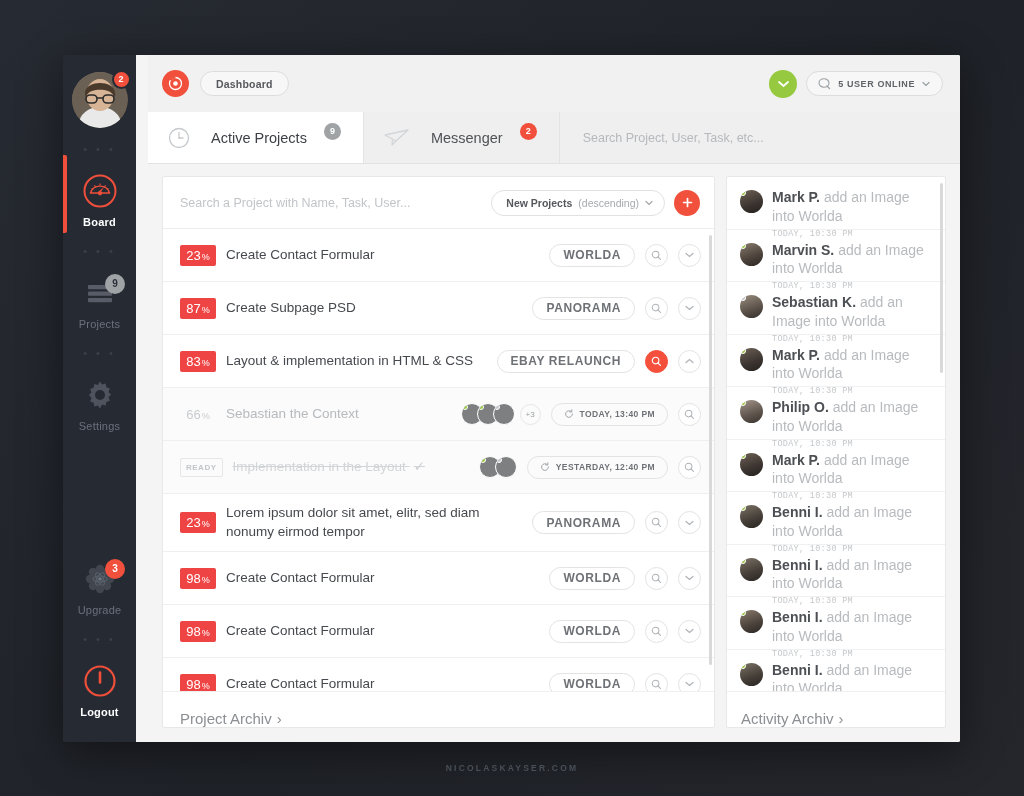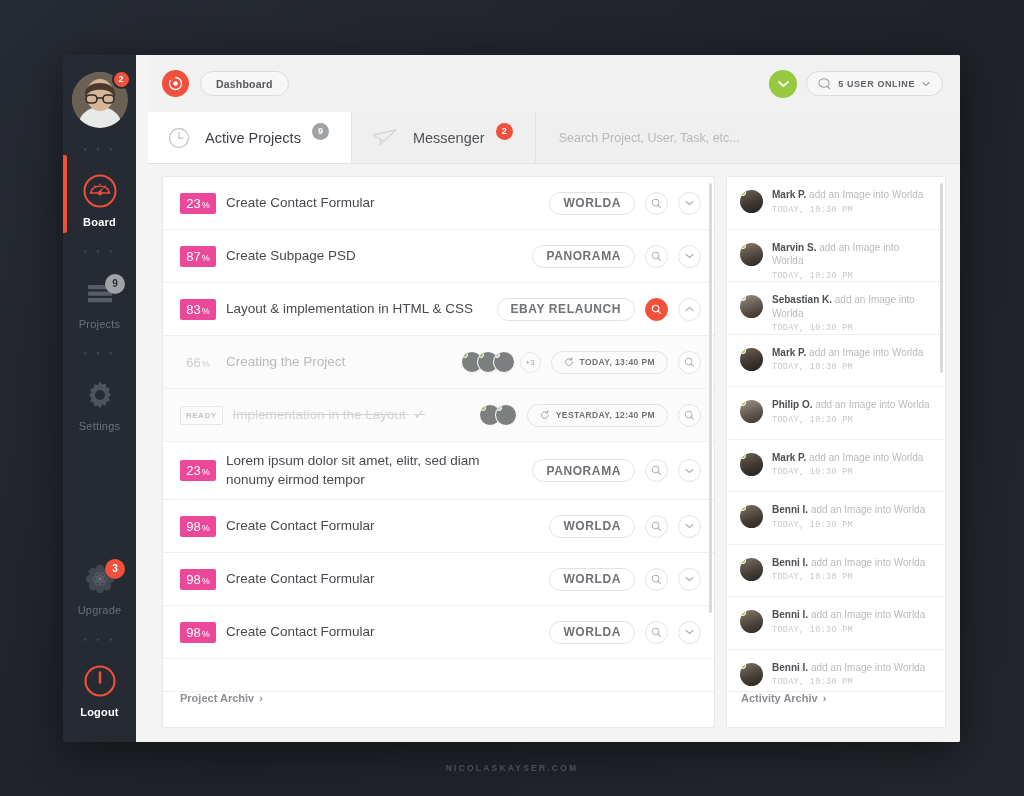--- a/index.html
+++ b/index.html
@@ -174,21 +174,21 @@
   .tabrow {
     height: 52px;
     display: flex;
     background: #efefef;
     flex: 0 0 52px;
     border-bottom: 1px solid #e2e2e2;
   }
   .tab {
     display: flex; align-items: center;
     padding: 0 22px 0 20px;
-    gap: 15px;
+    gap: 21px;
     position: relative;
     border-right: 1px solid #e4e4e4;
   }
   .tab.active { background: #ffffff; }
   .tab-label { font-size: 14.5px; color: #4f5257; }
   .tab.active .tab-label { color: #3d4046; }
   .tab-badge {
     position: static;
     width: 17px; height: 17px;
     font-size: 9px;
@@ -279,21 +279,21 @@
     height: 53px;
     border-bottom: 1px solid #efefef;
     gap: 10px;
   }
   .prow.tall { height: 58px; }
   .prow.dim { background: #fbfbfb; }
   .pct {
     flex: 0 0 auto;
     min-width: 36px;
     height: 21px;
-    background: #ec4899;
+    background: #ef4444;
     color: #fff;
     border-radius: 2px;
     font-size: 13px;
     display: flex; align-items: baseline; justify-content: center;
     padding: 0 5px;
     line-height: 21px;
   }
   .pct .sfx { font-size: 9px; margin-left: 1px; }
   .pct.muted {
     background: transparent;
@@ -374,27 +374,26 @@
   .plusn {
     width: 21px; height: 21px; border-radius: 50%;
     border: 1px solid #e6e6e6;
     font-size: 8px; color: #9ea2a6;
     display: flex; align-items: center; justify-content: center;
     margin-left: 5px;
   }
   .archiv {
     height: 36px;
     flex: 0 0 36px;
-    display: flex; align-items: flex-start;
+    display: flex; align-items: flex-end;
     padding-left: 17px;
-    font-size: 11px;
+    font-size: 15px;
     color: #8b8f93;
     border-top: 1px solid #efefef;
     gap: 5px;
-    font-weight: bold;
   }
   .activity-panel .archiv { padding-left: 14px; }
 
   .act-list {
     flex: 1 1 auto;
     overflow: hidden;
   }
   .act-item {
     display: flex;
     padding: 11px 12px 11px 13px;
@@ -402,21 +401,21 @@
     border-bottom: 1px solid #f0f0f0;
     align-items: flex-start;
     height: 52.5px;
   }
   .act-av {
     width: 23px; height: 23px; border-radius: 50%;
     background: #7f8183; position: relative; overflow: hidden;
     flex: 0 0 23px;
     margin-top: 2px;
   }
-  .act-txt { font-size: 10px; color: #b8bbbe; line-height: 1.35; }
+  .act-txt { font-size: 14px; color: #b8bbbe; line-height: 1.35; }
   .act-txt b { color: #4c4f53; font-weight: bold; }
   .act-time { font-size: 8.5px; color: #c5c8cb; letter-spacing: .3px; margin-top: 3px; font-family: Liberation Mono, monospace; }
 
   
   .vscroll {
     position: absolute;
     right: 2px;
     width: 3px;
     background: #d9d9d9;
     border-radius: 2px;
@@ -602,20 +601,36 @@
         <span class="badge red tab-badge">2</span>
       </div>
       <div class="searchbar">
         <input type="text" placeholder="Search Project, User, Task, etc..." style="">
       </div>
     </div>
 
     <div class="content">
 
       <div class="panel projects-panel">
+        <div class="proj-toolbar">
+          <input type="text" placeholder="Search a Project with Name, Task, User..." style="">
+          <div class="sortpill">
+            <b>New Projects</b>
+            <span class="sub">(descending)</span>
+            <svg width="8" height="6" viewBox="0 0 8 6">
+              <path d="M1 1.5L4 4.5 7 1.5" fill="none" stroke="#a4a8ac" stroke-width="1.2" stroke-linecap="round"></path>
+            </svg>
+          </div>
+          <div class="addbtn">
+            <svg width="11" height="11" viewBox="0 0 11 11">
+              <line x1="5.5" y1="1.6" x2="5.5" y2="9.4" stroke="#fff" stroke-width="1.7" stroke-linecap="round"></line>
+              <line x1="1.6" y1="5.5" x2="9.4" y2="5.5" stroke="#fff" stroke-width="1.7" stroke-linecap="round"></line>
+            </svg>
+          </div>
+        </div>
 
         <div class="proj-list">
 
           <div class="prow">
             <div class="pct">
                 <span>23</span>
                 <span class="sfx">%</span>
               </div>
             <div class="ptitle">Create Contact Formular</div>
             <div class="tagpill">WORLDA</div>
@@ -670,21 +685,21 @@
                   <path d="M1 4.5L4.5 1.5 8 4.5" fill="none" stroke="#aeb2b6" stroke-width="1.2" stroke-linecap="round"></path>
                 </svg>
             </div>
           </div>
 
           <div class="prow dim">
             <div class="pct muted">
                 <span>66</span>
                 <span class="sfx">%</span>
               </div>
-            <div class="ptitle muted">Creating the Project</div>
+            <div class="ptitle muted">Sebastian the Context</div>
             <div class="avstack">
               <div class="av face1">
                   <span class="ondot"></span>
                 </div>
               <div class="av face2">
                   <span class="ondot"></span>
                 </div>
               <div class="av face3">
                   <span class="ondot" style="background:#c9cccf"></span>
                 </div>

